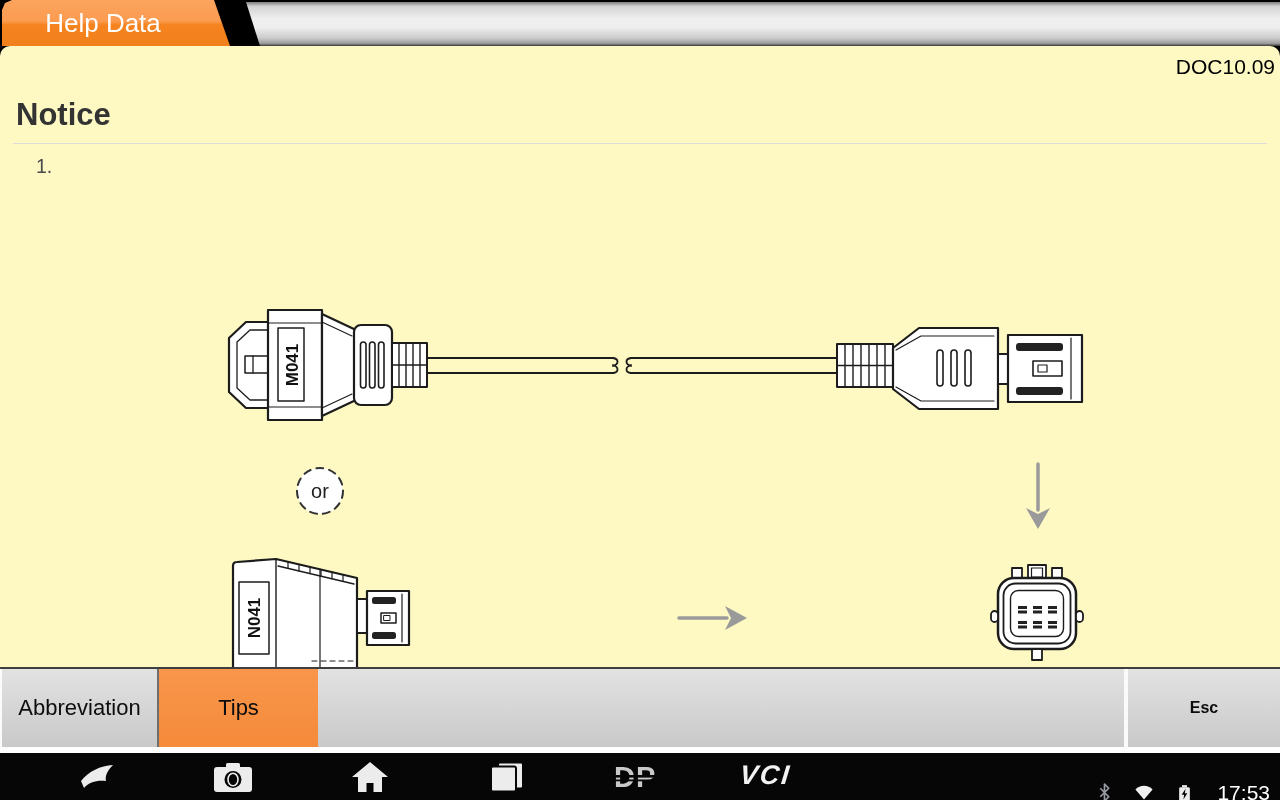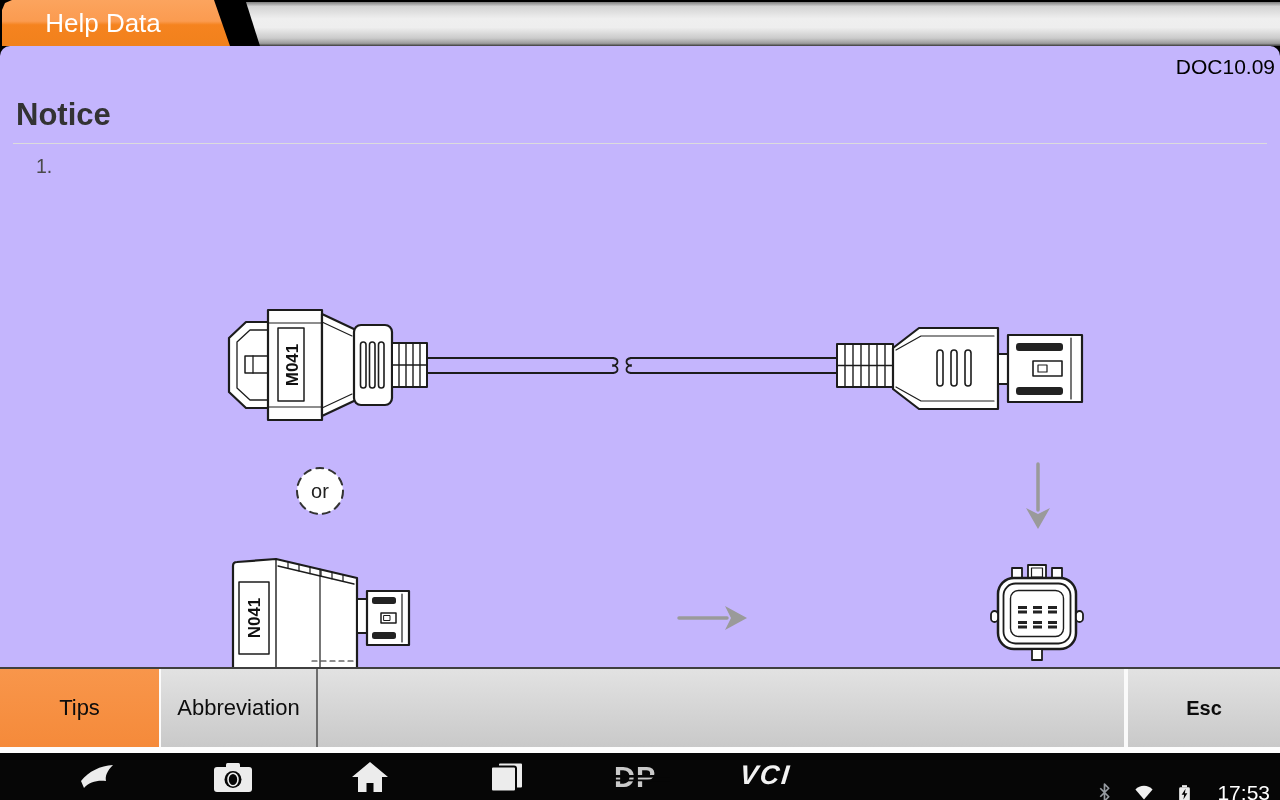--- a/index.html
+++ b/index.html
@@ -18,40 +18,40 @@
   }
   .topbar-gray {
     position:absolute; left:246px; right:0; top:2px; height:44px;
     background:linear-gradient(#7e7e7e 0%, #d3d3d3 10%, #efefef 38%, #eeeeee 58%, #cbcbcb 82%, #9c9c9c 94%, #3a3a3a 100%);
     clip-path:polygon(0 0, 100% 0, 100% 100%, 14px 100%);
   }
 
   
   .content {
     position:absolute; top:46px; left:0; right:0; bottom:0;
-    background:#c4b5fd; border-radius:10px 10px 0 0;
+    background:#fef9c3; border-radius:10px 10px 0 0;
   }
   .doc-code { position:absolute; top:9px; right:5px; font-size:21px; color:#000; }
   .page-title { position:absolute; top:51px; left:16px; font-size:31px; font-weight:bold; color:#333; }
   .title-divider { position:absolute; top:97px; left:13px; right:13px; border-top:1px solid #dcdcdc; }
   .notice-item { position:absolute; top:108px; left:36px; right:20px; display:flex; font-size:19.5px; color:#4a4a4a; line-height:1.3; }
   .notice-item .num { width:26px; flex:none; }
 
   .diagram { position:absolute; top:251px; left:0; }
 
   
   .toolbar {
     position:absolute; top:667px; left:0; width:1280px; height:80px;
     display:flex; border-top:2px solid #3f3f3f; background:linear-gradient(#e3e3e3,#c9c9c9);
   }
   .tb-btn { display:flex; align-items:center; justify-content:center; font-size:22px; color:#0d0d0d; height:100%; }
   .tb-tips { width:159px; background:linear-gradient(#f8964b,#f58a3a); }
   .tb-abbr { width:159px; border-left:2px solid #fbfbfb; border-right:2px solid #6e6e6e; background:linear-gradient(#e2e2e2,#c9c9c9); }
   .tb-fill { flex:1; background:linear-gradient(#e2e2e2,#c9c9c9); }
-  .tb-esc { width:156px; border-left:4px solid #fafafa; background:linear-gradient(#e2e2e2,#c9c9c9); font-weight:bold; font-size:20px; }
+  .tb-esc { width:156px; border-left:4px solid #fafafa; background:linear-gradient(#e2e2e2,#c9c9c9); font-weight:bold; font-size:16px; }
   .toolbar-bottom-strip { position:absolute; top:747px; left:0; width:1280px; height:6px; background:#fdfdfd; }
 
   
   .navbar { position:absolute; top:753px; left:0; width:1280px; height:47px; background:#060606; }
   .nav-ic { position:absolute; top:50%; transform:translateY(-50%); display:flex; align-items:center; justify-content:center; }
   .dp-logo { position:absolute; left:612px; top:50%; transform:translateY(-50%); width:58px; height:30px; }
   .vci { position:absolute; left:740px; top:50%; transform:translateY(-54%); display:inline-block;
          font-weight:900; font-style:italic; font-size:27px; color:#f2f2f2; letter-spacing:2px; transform:translateY(-54%) skewX(-6deg); }
   .status { position:absolute; right:10px; top:16px; height:47px; display:flex; align-items:center; gap:23px; }
   .status .time { color:#fff; font-size:21px; margin-left:2px; }
@@ -209,22 +209,22 @@
           </g>
           <rect x="991" y="314" width="7" height="11" rx="3.5" stroke-width="1.8" fill="#fff"></rect>
           <rect x="1076" y="314" width="7" height="11" rx="3.5" stroke-width="1.8" fill="#fff"></rect>
           <rect x="1032" y="352" width="10" height="11" stroke-width="1.8" fill="#fff"></rect>
         </g>
       </g>
     </svg>
   </div>
 
   <div class="toolbar">
+    <div class="tb-btn tb-abbr">Abbreviation</div>
     <div class="tb-btn tb-tips">Tips</div>
-    <div class="tb-btn tb-abbr">Abbreviation</div>
     <div class="tb-fill"></div>
     <div class="tb-btn tb-esc">Esc</div>
   </div>
   <div class="toolbar-bottom-strip"></div>
 
   <div class="navbar">
 
     <div class="nav-ic" style="left:79px;">
       <svg width="36" height="28" viewBox="0 0 36 28">
         <path d="M2 18 C10 8 21 3 34 2 C28 8 26 13 27 18 C18 17 10 19 5 25 Z" fill="#ececec"></path>

